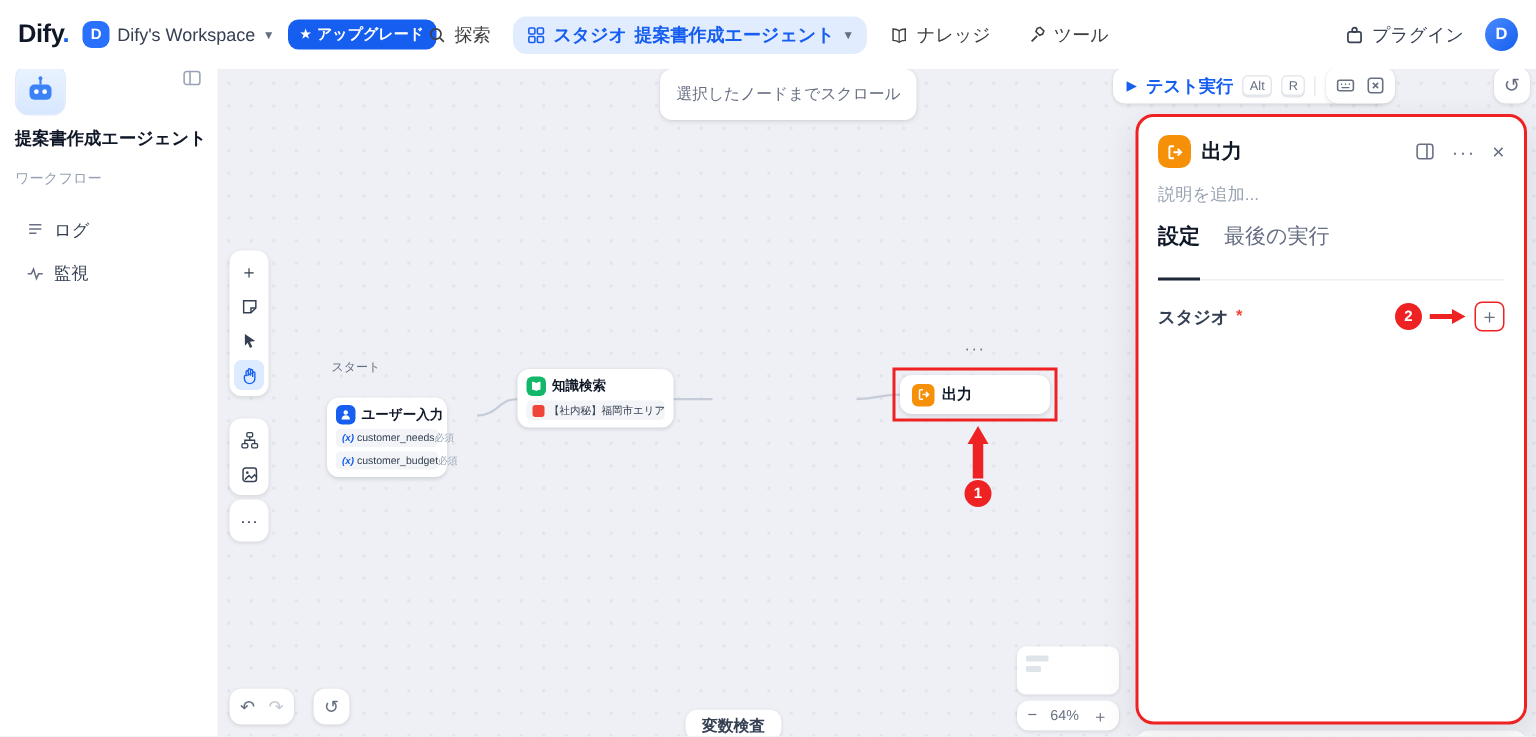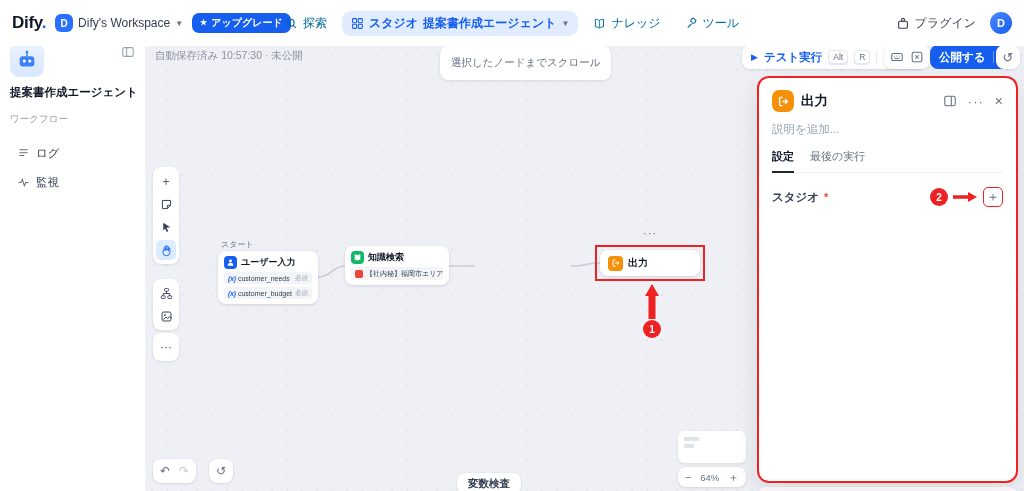--- a/index.html
+++ b/index.html
@@ -12,21 +12,21 @@
 .topbar{position:absolute;top:0;left:0;right:0;height:46px;background:#fff;display:flex;align-items:center;justify-content:space-between;padding:0 12px;z-index:40}
 .tb-left{display:flex;align-items:center;gap:9px}
 .logo{font-size:17px;font-weight:800;letter-spacing:-.3px;color:#101828}
 .logo i{color:#155eef;font-style:normal}
 .ws{display:flex;align-items:center;gap:5px;font-size:12px;color:#354052;cursor:pointer}
 .ws-badge{width:18px;height:18px;border-radius:6px;background:#2970ff;color:#fff;font-size:10px;font-weight:700;display:flex;align-items:center;justify-content:center}
 .chev{font-size:8px;color:#676f83}
 .upgrade{border:0;background:#155eef;color:#fff;font-size:10px;font-weight:600;padding:3px 8px;border-radius:7px;display:flex;gap:4px;align-items:center;cursor:pointer}
 .upgrade .star{font-size:8px;line-height:1}
 .tb-center{position:absolute;left:50%;transform:translateX(-50%);display:flex;align-items:center;gap:6px}
-.nav{display:flex;align-items:center;gap:5px;padding:4px 9px;border-radius:9px;font-size:12px;color:#0369a1;cursor:pointer}
+.nav{display:flex;align-items:center;gap:5px;padding:4px 9px;border-radius:9px;font-size:12px;color:#404040;cursor:pointer}
 .nav .ic{width:13px;height:13px}
 .nav.active{background:#e2ecff;color:#155eef;font-weight:600}
 .nav .nav-app{font-weight:700}
 .tb-right{display:flex;align-items:center;gap:14px}
 .plugins{display:flex;gap:5px;align-items:center;font-size:12px;color:#354052;cursor:pointer}
 .avatar{width:22px;height:22px;border-radius:50%;background:linear-gradient(135deg,#4b8bff,#155eef);color:#fff;font-size:11px;font-weight:700;display:flex;align-items:center;justify-content:center;cursor:pointer}
 
 
 .sidebar{position:absolute;top:33px;left:0;bottom:0;width:145px;background:#fff;padding:10px;z-index:30}
 .side-top{display:flex;justify-content:space-between;align-items:flex-start}
@@ -93,21 +93,21 @@
 .panel{position:absolute;left:612px;top:43px;width:261px;height:407px;background:#fff;border:2px solid #ee2222;border-radius:12px;box-shadow:0 8px 24px rgba(16,24,40,.1);z-index:10;padding:12px 13px}
 .p-head{display:flex;align-items:center;gap:7px}
 .p-icon{width:22px;height:22px;border-radius:7px;background:#f79009;display:flex;align-items:center;justify-content:center}
 .p-title{font-size:13.5px;font-weight:700;flex:1;color:#101828}
 .p-hicons{display:flex;align-items:center;gap:11px;color:#676f83}
 .p-hicons span{cursor:pointer}
 .p-x{font-size:14px;line-height:1}
 .p-dots{font-size:13px;letter-spacing:1px;line-height:1}
 .p-desc{margin-top:10px;font-size:11.5px;color:#98a2b3}
 .p-tabs{margin-top:12px;display:flex;gap:16px;border-bottom:1px solid #eef0f4}
-.ptab{font-size:11px;color:#676f83;padding-bottom:7px;cursor:pointer}
+.ptab{font-size:14px;color:#676f83;padding-bottom:18px;cursor:pointer}
 .ptab.active{color:#101828;font-weight:700;border-bottom:2px solid #1d2939;margin-bottom:-1px}
 .p-row{margin-top:14px;display:flex;align-items:center;gap:5px}
 .p-label{font-size:11.5px;font-weight:700;color:#354052}
 .req{color:#f04438;font-size:11px;font-weight:700}
 .c2{margin-left:auto}
 .arr2{flex:none}
 .plus-wrap{border:1.5px solid #ee2222;border-radius:5px;padding:1px;line-height:0}
 .plus-btn{width:16px;height:16px;border-radius:3px;display:flex;align-items:center;justify-content:center;font-size:13px;color:#676f83;background:#fff;cursor:pointer}
 .panel-tail{position:absolute;left:612px;top:454px;width:261px;height:18px;background:#fff;border-radius:10px;z-index:9;box-shadow:0 1px 3px rgba(16,24,40,.08)}
 
@@ -225,21 +225,20 @@
   </aside>
 
   <main class="canvas">
 
     <svg class="edges" width="879" height="459">
       <path d="M173,244 C187,244 187,233 200,233" stroke="#c6ccd8" stroke-width="1.5" fill="none"></path>
       <path d="M304,233 L330,233" stroke="#c6ccd8" stroke-width="1.5" fill="none"></path>
       <path d="M426,233 C441,233 441,230 455,230" stroke="#c6ccd8" stroke-width="1.5" fill="none"></path>
     </svg>
 
-    <div class="float autosave">自動保存済み 10:57:30 · 未公開</div>
     <div class="float wbtn scrollbtn">選択したノードまでスクロール</div>
 
     <div class="float wbtn run-group">
       <span class="playtri">▶</span>
       <span class="runlabel">テスト実行</span>
       <span class="kbd">Alt</span>
       <span class="kbd">R</span>
       <span class="vdiv"></span>
       <span class="gicon">
         <svg class="ic" viewBox="0 0 16 16">
@@ -262,25 +261,20 @@
             <path d="M4.5 7h1M7.5 7h1M10.5 7h1M5 9.6h6" stroke="currentColor" stroke-width="1.1"></path>
           </svg>
       </span>
       <span class="gicon">
         <svg class="ic" viewBox="0 0 16 16">
             <rect x="2.5" y="2.5" width="11" height="11" rx="2" fill="none" stroke="currentColor" stroke-width="1.2"></rect>
             <path d="M6 6l4 4M10 6l-4 4" stroke="currentColor" stroke-width="1.2"></path>
           </svg>
       </span>
     </div>
-    <div class="float publish">
-      <span>公開する</span>
-      <span class="pdiv"></span>
-      <span class="chev" style="color:#fff">▼</span>
-    </div>
     <div class="float wbtn histbtn">↺</div>
 
     <div class="float tool-group tg1">
       <span class="tbtn">＋</span>
       <span class="tbtn">
         <svg class="ic" viewBox="0 0 16 16">
             <path d="M3 3h10v6l-4 4H3z" fill="none" stroke="currentColor" stroke-width="1.2"></path>
             <path d="M9 13V9h4" fill="none" stroke="currentColor" stroke-width="1.2"></path>
           </svg>
       </span>
@@ -311,21 +305,21 @@
             <path d="M4 12l3.4-3.4 2 2L12 8l2 2.2" fill="none" stroke="currentColor" stroke-width="1.2"></path>
           </svg>
       </span>
     </div>
     <div class="float tool-group tg3">
       <span class="tbtn">···</span>
     </div>
 
     <div class="float start-tag">スタート</div>
 
-    <div class="node" style="left:73px;top:218px;width:100px">
+    <div class="node" style="left:73px;top:232px;width:80px">
       <div class="nhead">
         <span class="nicon" style="background:#155eef">
           <svg width="9" height="9" viewBox="0 0 16 16">
               <circle cx="8" cy="5.4" r="2.6" fill="#fff"></circle>
               <path d="M3 13.6a5 5 0 0 1 10 0z" fill="#fff"></path>
             </svg>
         </span>
         <span class="ntitle">ユーザー入力</span>
       </div>
       <div class="vrow">

